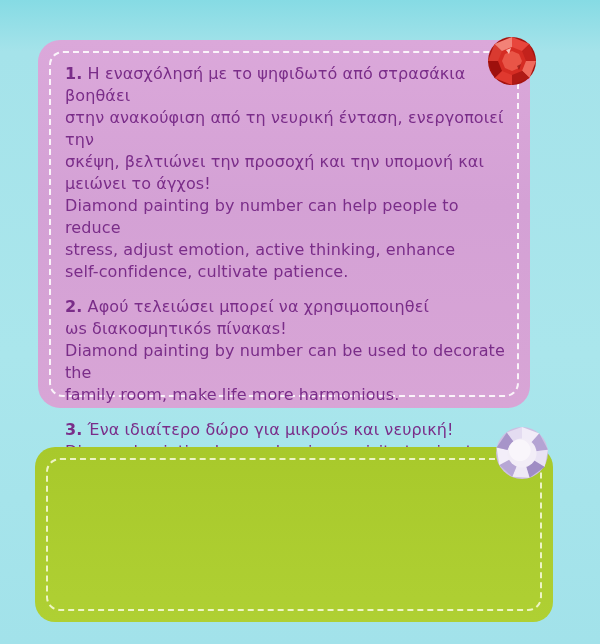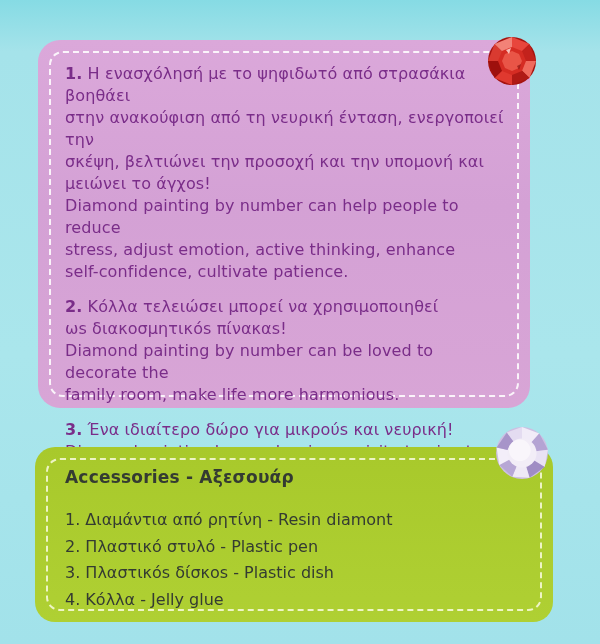--- a/index.html
+++ b/index.html
@@ -67,41 +67,32 @@
   <div class="card card-info">
     <div class="dash"></div>
     <div class="info-content">
       <p class="para"><span class="num">1.</span> <span>Η ενασχόλησή με το ψηφιδωτό  από στρασάκια βοηθάει
 στην ανακούφιση από τη νευρική ένταση, ενεργοποιεί την
 σκέψη, βελτιώνει την προσοχή και την υπομονή και
 μειώνει το άγχοs!</span>
 <span>Diamond painting by number can help people to reduce
 stress, adjust emotion, active thinking, enhance
 self-confidence, cultivate patience.</span></p>
-      <p class="para"><span class="num">2.</span> <span>Κόλλα τελειώσει μπορεί να χρησιμοποιηθεί
+      <p class="para"><span class="num">2.</span> <span>Αφού τελειώσει μπορεί να χρησιμοποιηθεί
 ωs διακοσμητικόs πίνακαs!</span>
-<span>Diamond painting by number can be loved to decorate the
+<span>Diamond painting by number can be used to decorate the
 family room, make life more harmonious.</span></p>
       <p class="para"><span class="num">3.</span> <span>Ένα ιδιαίτερο δώρο για μικρούs και νευρική!</span>
 <span>Diamond painting by number is exquisite to give to friends
 and loved ones to express good wishes.</span></p>
     </div>
   </div>
 
   <div class="card card-acc">
     <div class="dash"></div>
-    <div class="acc-content">
-      <p class="acc-heading">Accessories - Αξεσουάρ</p>
-      <ul class="acc-list">
-        <li>1. Διαμάντια από ρητίνη - Resin diamont</li>
-        <li>2. Πλαστικό στυλό - Plastic pen</li>
-        <li>3. Πλαστικόs δίσκοs - Plastic dish</li>
-        <li>4. Κόλλα - Jelly glue</li>
-      </ul>
-    </div>
   </div>
 
   <div class="gem gem-ruby">
     <svg viewBox="0 0 100 100" aria-hidden="true">
       <circle cx="50" cy="50" r="48" fill="#a5130f"></circle>
       <g>
         <polygon points="50,50 50,2 85,16" fill="#e8463c"></polygon>
         <polygon points="50,50 85,16 98,50" fill="#c3221c"></polygon>
         <polygon points="50,50 98,50 85,84" fill="#ef6a5d"></polygon>
         <polygon points="50,50 85,84 50,98" fill="#b01a15"></polygon>

